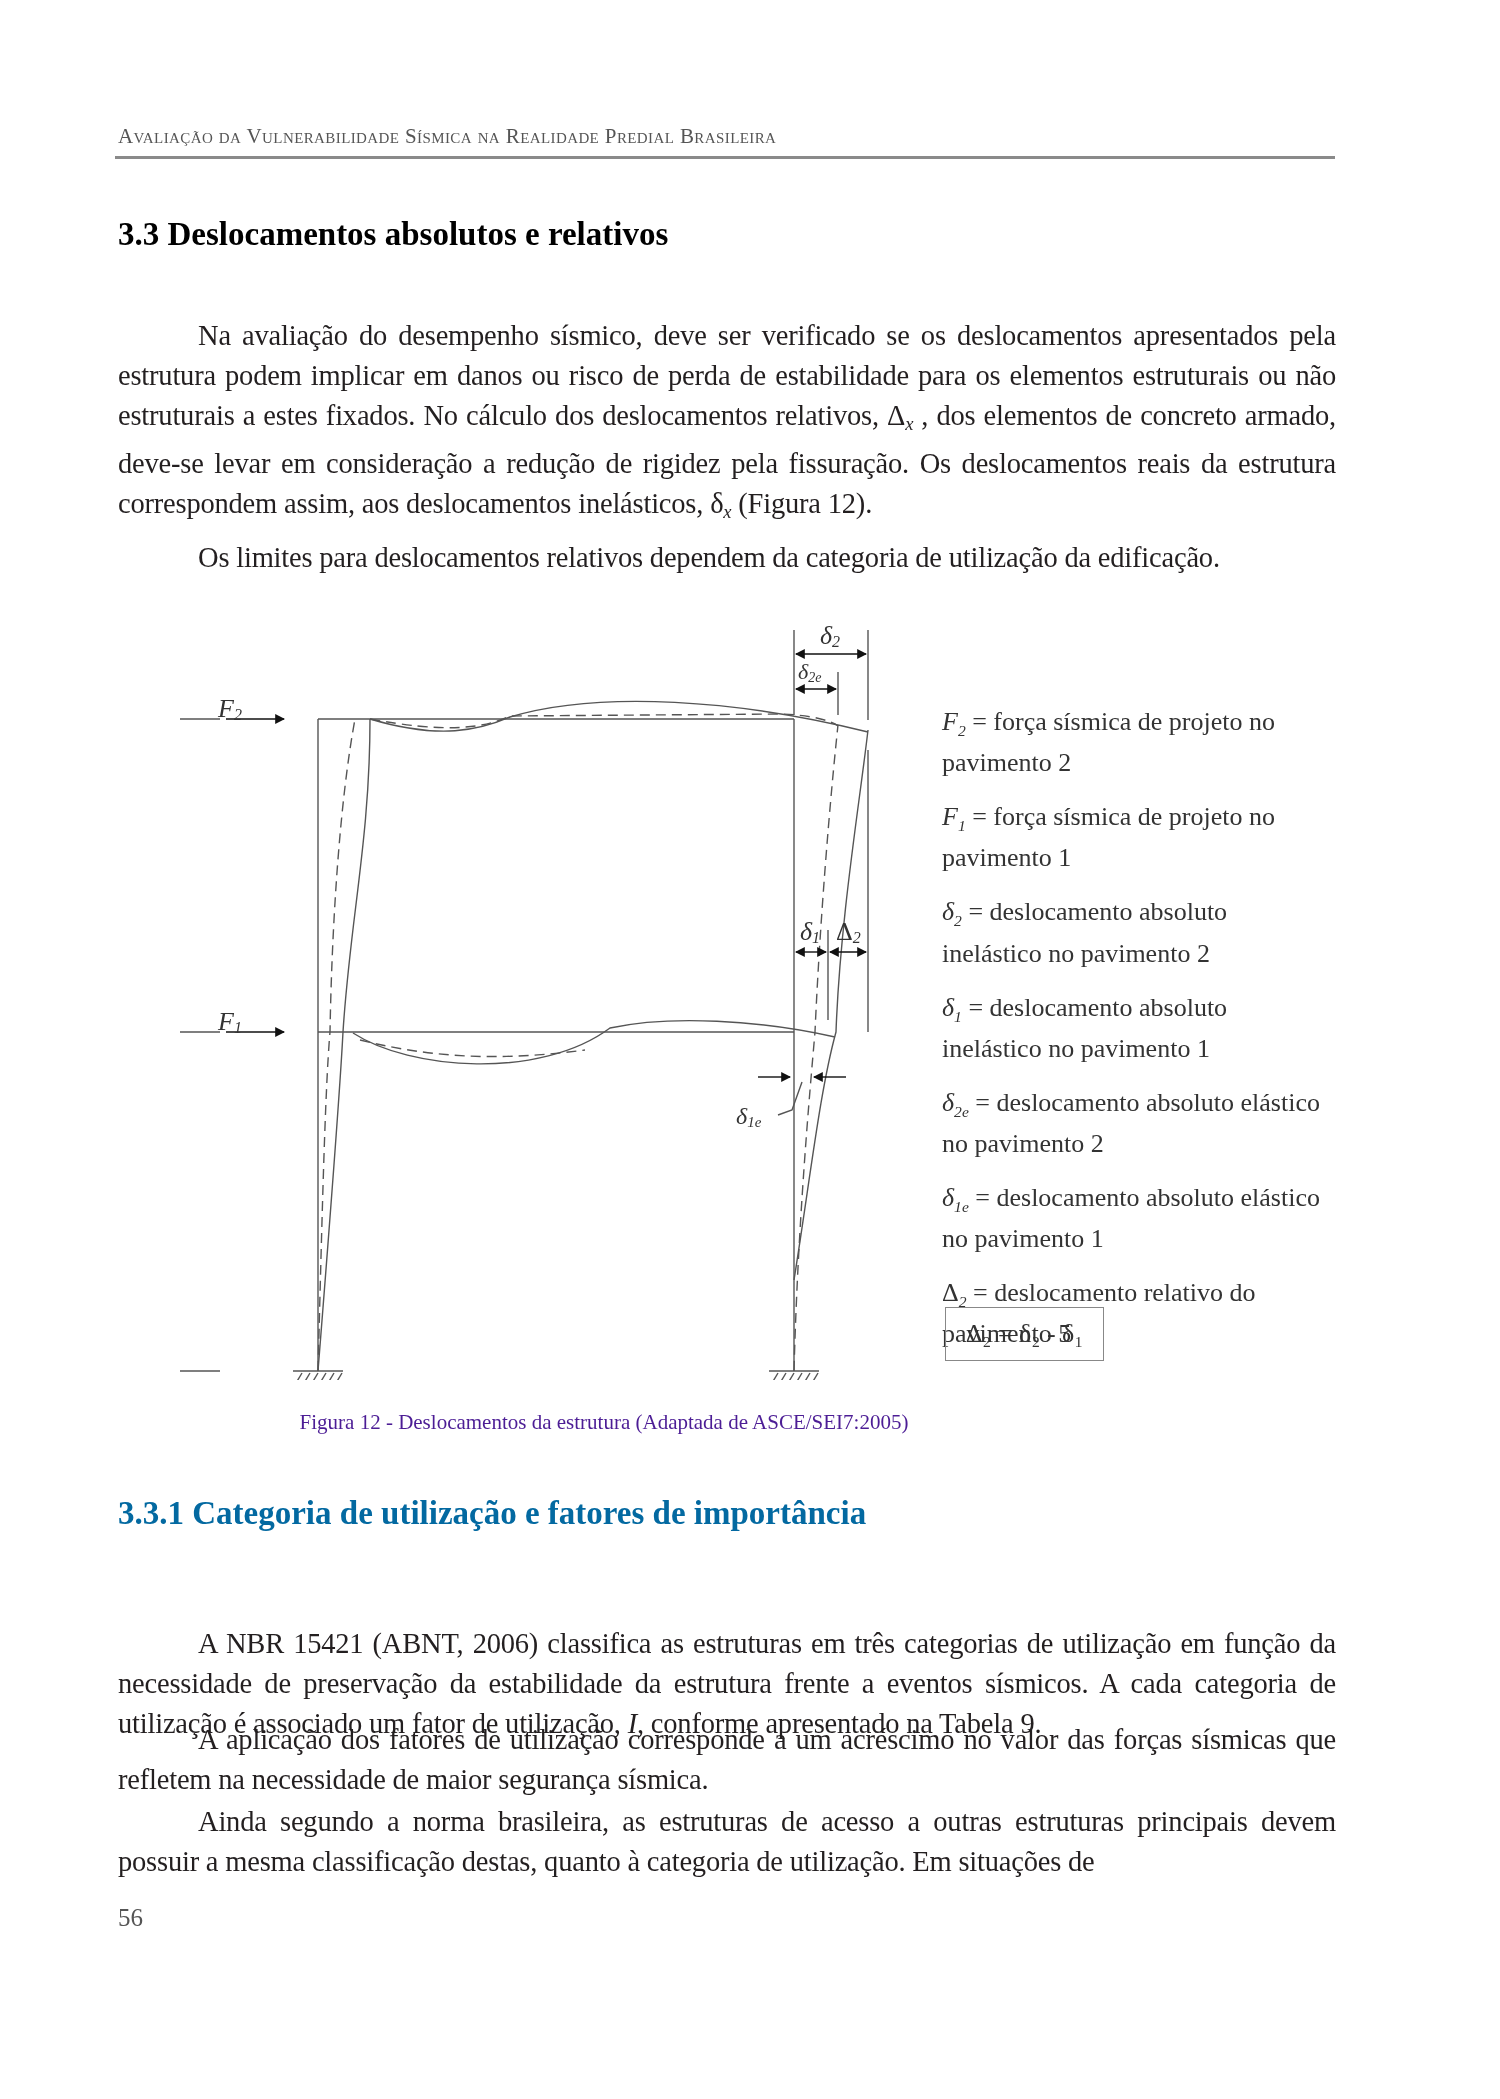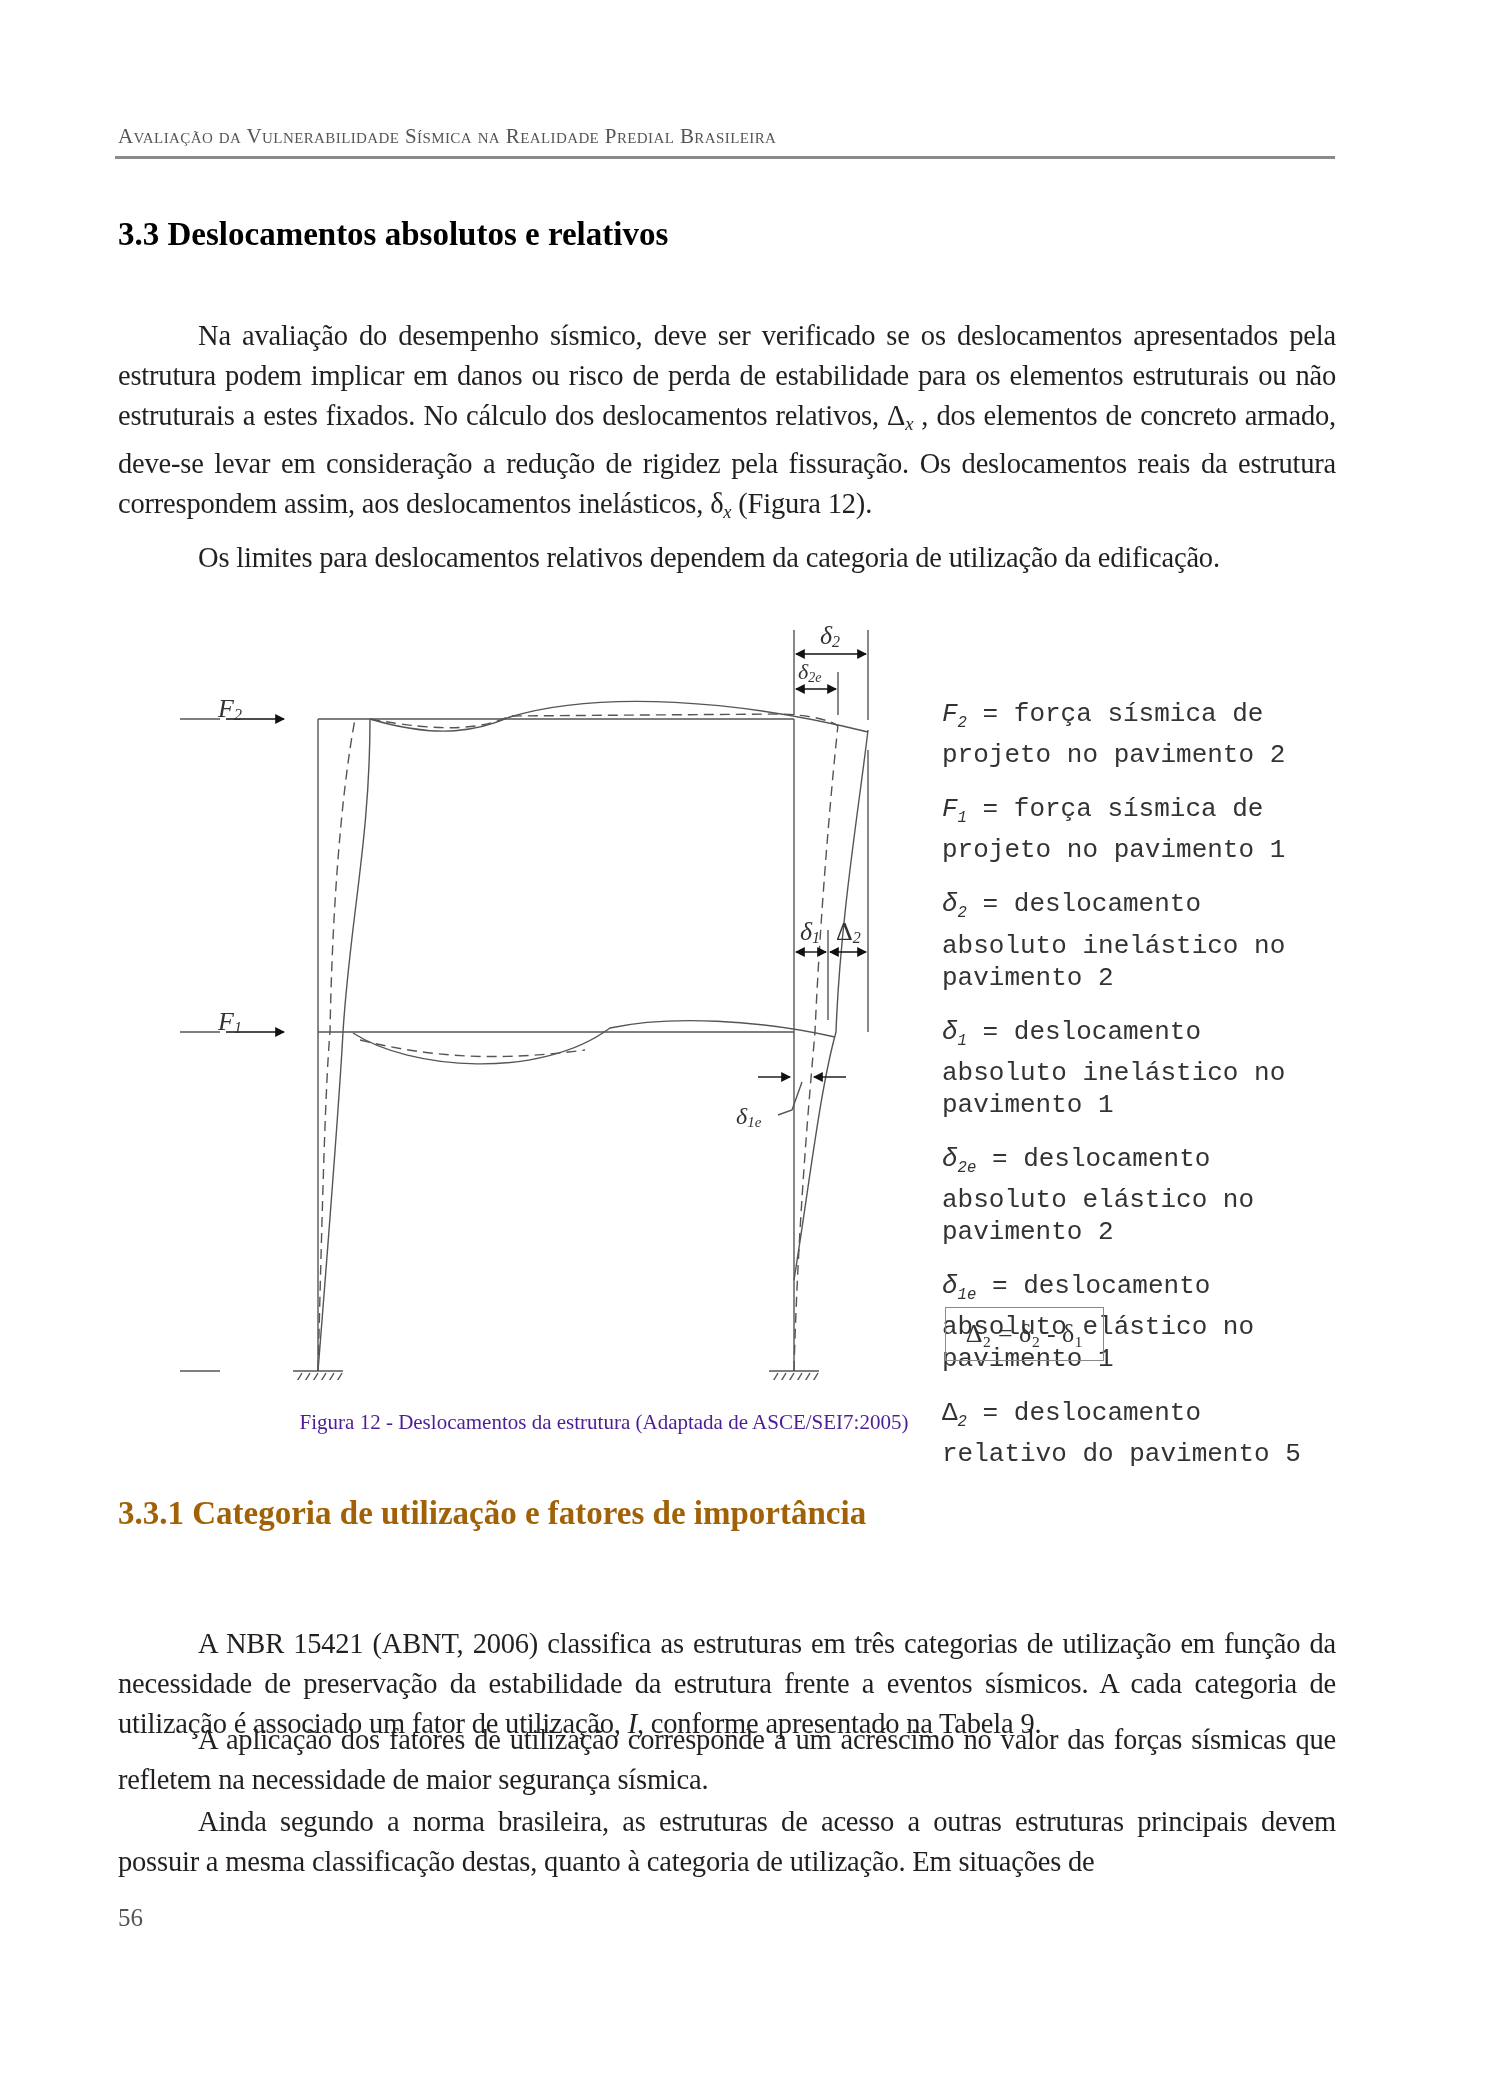--- a/index.html
+++ b/index.html
@@ -2,35 +2,35 @@
 <html><head>
 <meta charset="utf-8">
 <style>
   html, body { margin: 0; padding: 0; background: #ffffff; }
   body { width: 1500px; height: 2099px; position: relative; overflow: hidden;
          font-family: "Liberation Serif", "DejaVu Serif", serif; color: #231f20; }
   .running-head { position: absolute; left: 118px; top: 124px; font-size: 21px; letter-spacing: 0.4px;
                   font-variant: small-caps; color: #555; }
   .head-rule { position: absolute; left: 115px; top: 156px; width: 1220px; height: 3px; background: #8a8a8a; }
   .h2 { position: absolute; left: 118px; top: 216px; font-size: 33px; font-weight: bold; color: #000000; margin: 0; }
-  .h3 { position: absolute; left: 118px; top: 1495px; font-size: 33px; font-weight: bold; color: #a16207; margin: 0; text-align: right; }
+  .h3 { position: absolute; left: 118px; top: 1495px; font-size: 33px; font-weight: bold; color: #0369a1; margin: 0; text-align: right; }
   .para { position: absolute; left: 118px; width: 1218px; font-size: 28.5px; line-height: 40px; text-align: justify;
           text-indent: 80px; margin: 0; letter-spacing: -0.2px; }
   .p1 { top: 316px; }
   .p2 { top: 538px; }
   .p3 { top: 1592px; margin-top: 32px; }
   .p4 { top: 1720px; }
   .p5 { top: 1802px; }
   .sub { font-size: 0.65em; vertical-align: -0.25em; font-style: italic; }
   .figure { position: absolute; left: 180px; top: 620px; width: 1140px; height: 760px; }
   .figure svg { position: absolute; left: 0; top: 0; }
   .fig-text { font-family: "Liberation Serif", "DejaVu Serif", serif; fill: #333; }
   .legend { position: absolute; left: 942px; top: 690px; width: 380px; font-family: "Liberation Serif", serif;
             font-size: 26px; line-height: 32px; color: #333; }
-  .legend-item { margin: 8px 0 22px 0; font-family: Liberation Mono, monospace; }
+  .legend-item { margin: 16px 0 22px 0; }
   .legend-sym { font-style: italic; }
   .formula-box { position: absolute; left: 945px; top: 1307px; width: 157px; height: 52px; border: 1.5px solid #888;
                  font-size: 26px; color: #333; line-height: 52px; text-align: center; font-family: "Liberation Serif", serif; }
   .caption { position: absolute; left: 0; width: 1208px; top: 1410px; text-align: center; font-size: 21px; color: #4c1d95; }
   .page-number { position: absolute; left: 118px; top: 1904px; font-size: 25px; color: #555; }
 </style>
 </head>
 <body>
 
 <div class="running-head">Avaliação da Vulnerabilidade Sísmica na Realidade Predial Brasileira</div>

